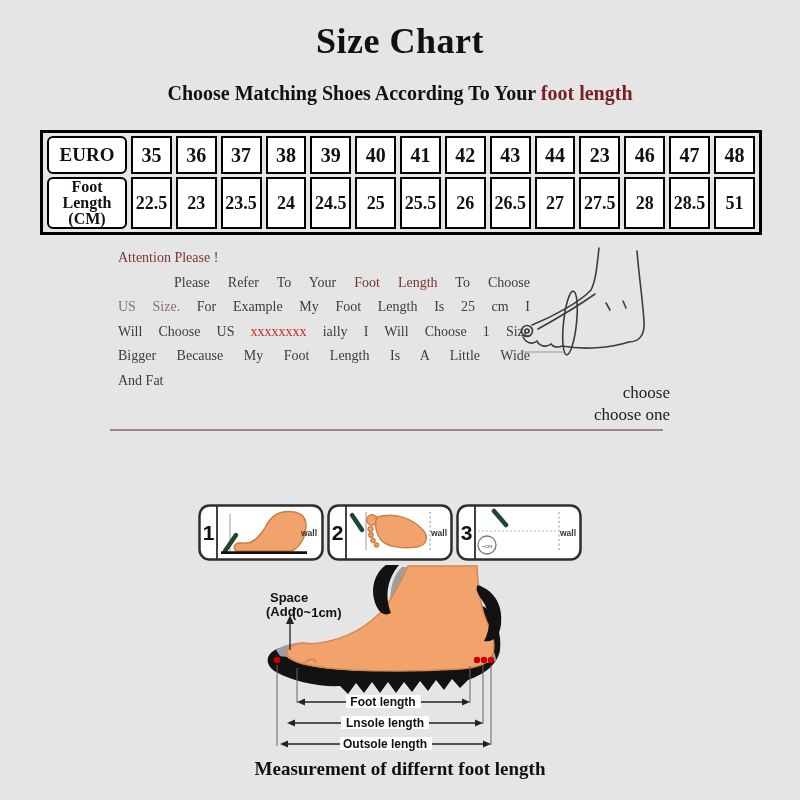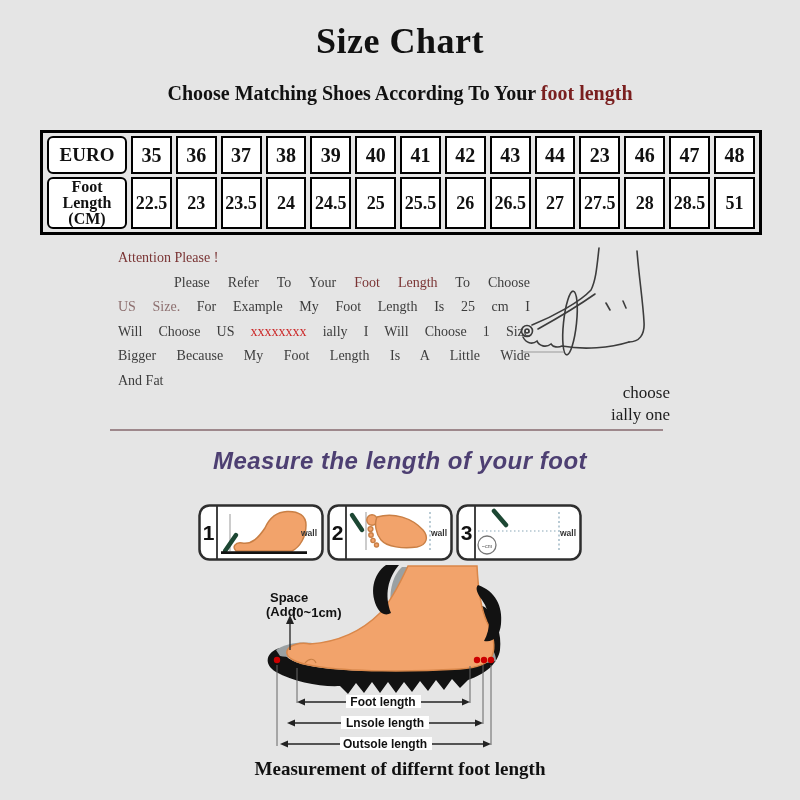--- a/index.html
+++ b/index.html
@@ -125,26 +125,25 @@
       <path d="M5,95 C8,101 14,103 19,99 C21,104 28,106 33,102 C35,105 40,106 44,104 C66,108 92,106 111,100"></path>
       <path d="M88,61 l4,7"></path>
       <path d="M105,59 l3,7"></path>
       <ellipse cx="52" cy="81" rx="6.5" ry="32" transform="rotate(6 52 81)"></ellipse>
     </g>
     <line x1="3" y1="110" x2="46" y2="110" stroke="#999" stroke-width="1"></line>
   </svg>
 
   <div class="choose-bigger">
     <div>choose</div>
-    <div>ially one</div>
+    <div>choose one</div>
   </div>
 
   <div class="divider"></div>
 
-  <div class="measure-heading" style="color: rgb(77, 63, 114);">Measure the length of your foot</div>
 
   <svg class="step" style="left:198px" width="126" height="57" viewBox="0 0 126 57">
     <rect class="pframe" x="1.5" y="1.5" width="123" height="54" rx="10"></rect>
     <line class="pline" x1="19" y1="2" x2="19" y2="55"></line>
     <text class="pnum" x="10.5" y="36">1</text>
     <line x1="32" y1="10" x2="32" y2="47" stroke="#999" stroke-width="1"></line>
     <line class="pencil" x1="27" y1="47" x2="38" y2="31"></line>
     <path d="M38,47 C34,43 37,38 44,39 C54,41 61,33 67,24 C71,15 78,8 89,7.5 C101,7 108,12 108,21 C108,33 102,43 94,47 Z" fill="#f2a36b" stroke="#c97f45" stroke-width="1.5"></path>
     <line x1="23" y1="48.6" x2="109" y2="48.6" stroke="#111" stroke-width="2.6"></line>
     <text class="pwall" x="103" y="32">wall</text>

